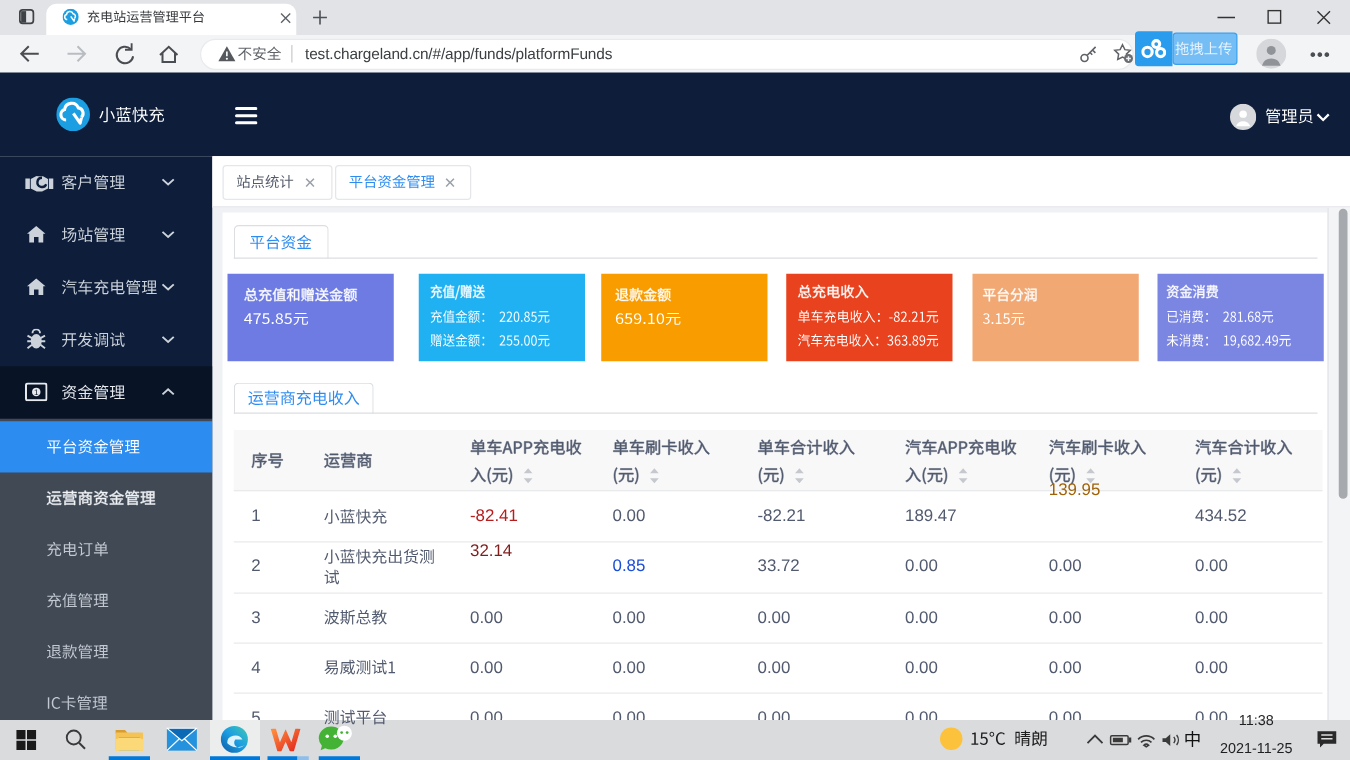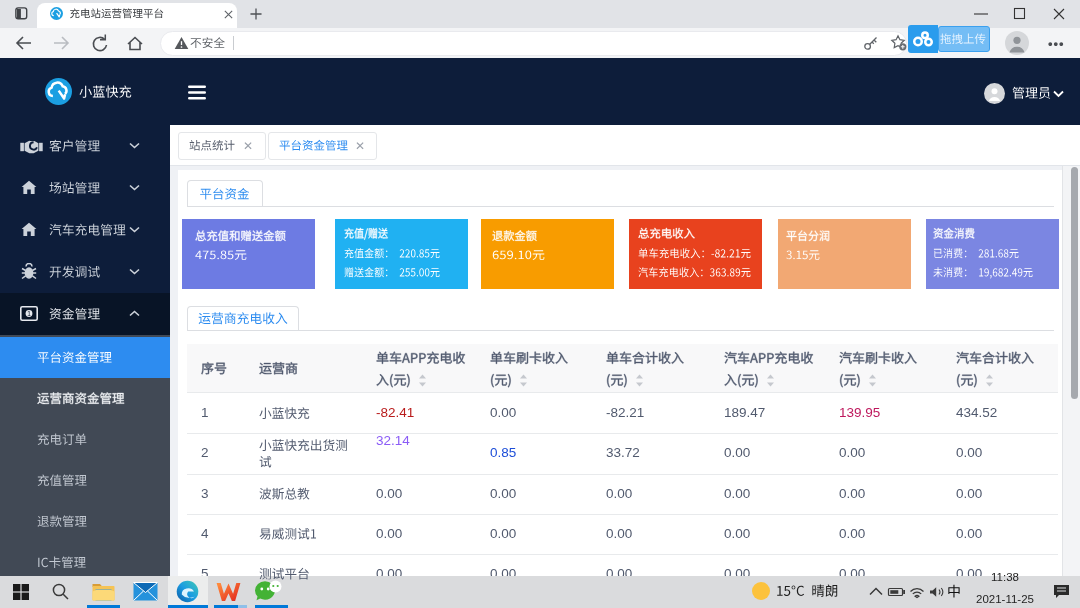--- a/index.html
+++ b/index.html
@@ -45,20 +45,21 @@
 <path d="M118 11 L125 4.5 L132 11 M120 9.5 V16.5 H130 V9.5"></path>
 </g>
 </svg>
 <div style="position:absolute;left:160px;top:31px;width:747px;height:25px;background:#fff;border:1px solid #e9eaee;border-radius:13px;box-sizing:border-box"></div>
 <svg style="position:absolute;left:174px;top:36px" width="15" height="14" viewBox="0 0 15 14">
 <path d="M7.5 1 L14.3 13 H0.7 Z" fill="#55585c"></path>
 <path d="M7.5 5.2 V9" stroke="#fff" stroke-width="1.3"></path>
 <circle cx="7.5" cy="11" r="0.85" fill="#fff"></circle>
 </svg>
 <div style="position:absolute;left:233px;top:36px;width:1px;height:14px;background:#c9ccd0"></div>
+<div style="position:absolute;left:244px;top:36px;width:500px;height:15px;font:12.3px Liberation Sans,sans-serif;color:#3c4043;letter-spacing:-0.1px">test.chargeland.cn/#/app/funds/platformFunds</div>
 <svg style="position:absolute;left:863px;top:35px" width="16" height="16" viewBox="0 0 16 16">
 <g stroke="#5f6368" stroke-width="1.3" fill="none">
 <circle cx="4.6" cy="11.4" r="2.8"></circle>
 <path d="M6.8 9.2 L13.5 2.5 M11 5 L13.3 7.3 M9 7 L10.8 8.8"></path>
 </g>
     </svg>
 <svg style="position:absolute;left:890px;top:34px" width="17" height="17" viewBox="0 0 17 17">
 <path d="M8 1.8 L9.9 5.7 L14.2 6.3 L11.1 9.3 L11.8 13.6 L8 11.6 L4.2 13.6 L4.9 9.3 L1.8 6.3 L6.1 5.7 Z" fill="none" stroke="#5f6368" stroke-width="1.2"></path>
 <circle cx="12.8" cy="12.8" r="3.6" fill="#6a6e73"></circle>
 <path d="M12.8 10.9 V14.7 M10.9 12.8 H14.7" stroke="#f3f4f6" stroke-width="1.1"></path>
@@ -183,25 +184,25 @@
     </svg>
 <svg style="position:absolute;left:985px;top:374px" width="9" height="13" viewBox="0 0 9 13">
 <path d="M4.5 0.5 L8 4.5 H1 Z" fill="#c5c8ce"></path>
       <path d="M4.5 12.5 L8 8.5 H1 Z" fill="#c5c8ce"></path>
     </svg>
 <div style="position:absolute;left:201px;top:405.0px;width:380px;height:17px;font:13.5px Liberation Sans,sans-serif;color:#515a6e">1</div>
 <div style="position:absolute;left:376px;top:405.0px;width:100px;height:17px;font:13.5px Liberation Sans,sans-serif;color:#b91c1c">-82.41</div>
 <div style="position:absolute;left:490px;top:405.0px;width:100px;height:17px;font:13.5px Liberation Sans,sans-serif;color:#515a6e">0.00</div>
 <div style="position:absolute;left:606px;top:405.0px;width:100px;height:17px;font:13.5px Liberation Sans,sans-serif;color:#515a6e">-82.21</div>
 <div style="position:absolute;left:724px;top:405.0px;width:100px;height:17px;font:13.5px Liberation Sans,sans-serif;color:#515a6e">189.47</div>
-<div style="position:absolute;left:839px;top:405.0px;width:100px;height:17px;font:13.5px Liberation Sans,sans-serif;color:#be185d">139.95</div>
+<div style="position:absolute;left:839px;top:384px;width:100px;height:17px;font:13.5px Liberation Sans,sans-serif;color:#a16207">139.95</div>
 <div style="position:absolute;left:956px;top:405.0px;width:100px;height:17px;font:13.5px Liberation Sans,sans-serif;color:#515a6e">434.52</div>
 <div style="position:absolute;left:187px;top:433px;width:871px;height:1px;background:#e8eaec"></div>
 <div style="position:absolute;left:201px;top:445.0px;width:380px;height:17px;font:13.5px Liberation Sans,sans-serif;color:#515a6e">2</div>
-<div style="position:absolute;left:376px;top:433px;width:100px;height:17px;font:13.5px Liberation Sans,sans-serif;color:#8b5cf6">32.14</div>
+<div style="position:absolute;left:376px;top:433px;width:100px;height:17px;font:13.5px Liberation Sans,sans-serif;color:#7f1d1d">32.14</div>
 <div style="position:absolute;left:490px;top:445.0px;width:100px;height:17px;font:13.5px Liberation Sans,sans-serif;color:#1d4ed8">0.85</div>
 <div style="position:absolute;left:606px;top:445.0px;width:100px;height:17px;font:13.5px Liberation Sans,sans-serif;color:#515a6e">33.72</div>
 <div style="position:absolute;left:724px;top:445.0px;width:100px;height:17px;font:13.5px Liberation Sans,sans-serif;color:#515a6e">0.00</div>
 <div style="position:absolute;left:839px;top:445.0px;width:100px;height:17px;font:13.5px Liberation Sans,sans-serif;color:#515a6e">0.00</div>
 <div style="position:absolute;left:956px;top:445.0px;width:100px;height:17px;font:13.5px Liberation Sans,sans-serif;color:#515a6e">0.00</div>
 <div style="position:absolute;left:187px;top:474px;width:871px;height:1px;background:#e8eaec"></div>
 <div style="position:absolute;left:201px;top:485.5px;width:380px;height:17px;font:13.5px Liberation Sans,sans-serif;color:#515a6e">3</div>
 <div style="position:absolute;left:376px;top:485.5px;width:100px;height:17px;font:13.5px Liberation Sans,sans-serif;color:#515a6e">0.00</div>
 <div style="position:absolute;left:490px;top:485.5px;width:100px;height:17px;font:13.5px Liberation Sans,sans-serif;color:#515a6e">0.00</div>
 <div style="position:absolute;left:606px;top:485.5px;width:100px;height:17px;font:13.5px Liberation Sans,sans-serif;color:#515a6e">0.00</div>

